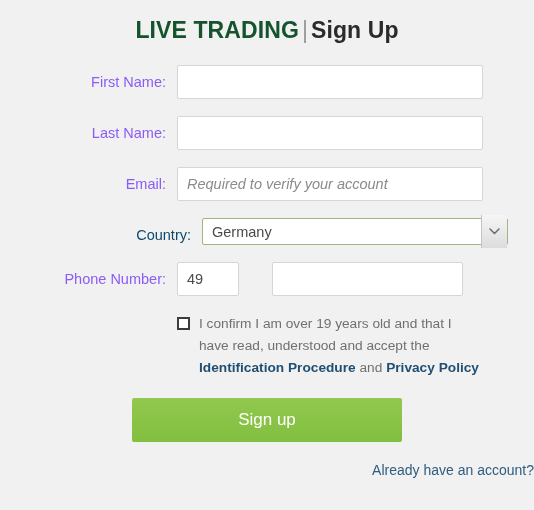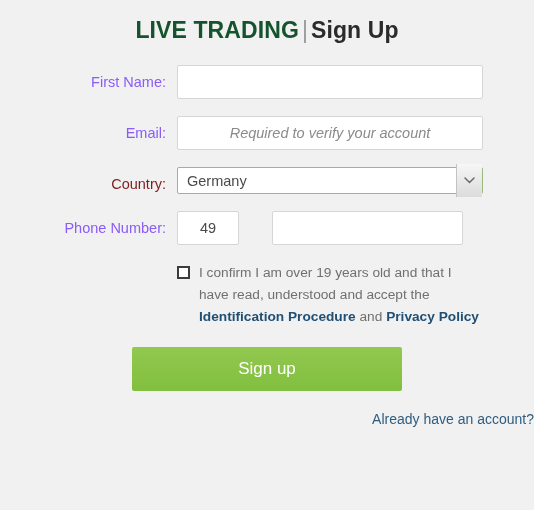--- a/index.html
+++ b/index.html
@@ -50,42 +50,42 @@
     flex: 0 0 177px;
     text-align: right;
     padding-right: 11px;
     box-sizing: border-box;
     color: #8b5cf6;
     font-size: 14.5px;
     line-height: 19px;
     padding-top: 8px;
   }
   .label-cell.active {
-    color: #7f1d1d;
+    color: #0c4a6e;
+    margin-left: 25px;
   }
   .field-cell {
     flex: 1 1 auto;
     display: flex;
     align-items: center;
   }
 
   
   .txt {
     box-sizing: border-box;
     height: 34px;
     width: 306px;
     border: 1px solid #d6d6d6;
     background: #ffffff;
     border-radius: 2px;
     padding: 0 9px;
     font-family: "Liberation Sans", sans-serif;
     font-size: 14.5px;
     color: #4a4a4a;
     outline: none;
-    text-align: center;
   }
   .txt::placeholder {
     color: #8b8b8b;
     font-style: italic;
     opacity: 1;
   }
   .txt.code {
     width: 62px;
   }
   .txt.phone {
@@ -191,20 +191,26 @@
 
 <div class="form">
 
   <div class="row">
     <div class="label-cell">First Name:</div>
     <div class="field-cell">
       <input class="txt" type="text" value="" placeholder="" style="">
     </div>
   </div>
 
+  <div class="row">
+    <div class="label-cell">Last Name:</div>
+    <div class="field-cell">
+      <input class="txt" type="text" value="" placeholder="" style="">
+    </div>
+  </div>
 
   <div class="row">
     <div class="label-cell">Email:</div>
     <div class="field-cell">
       <input class="txt" type="text" value="" placeholder="Required to verify your account" style="">
     </div>
   </div>
 
   <div class="row">
     <div class="label-cell active">Country:</div>

